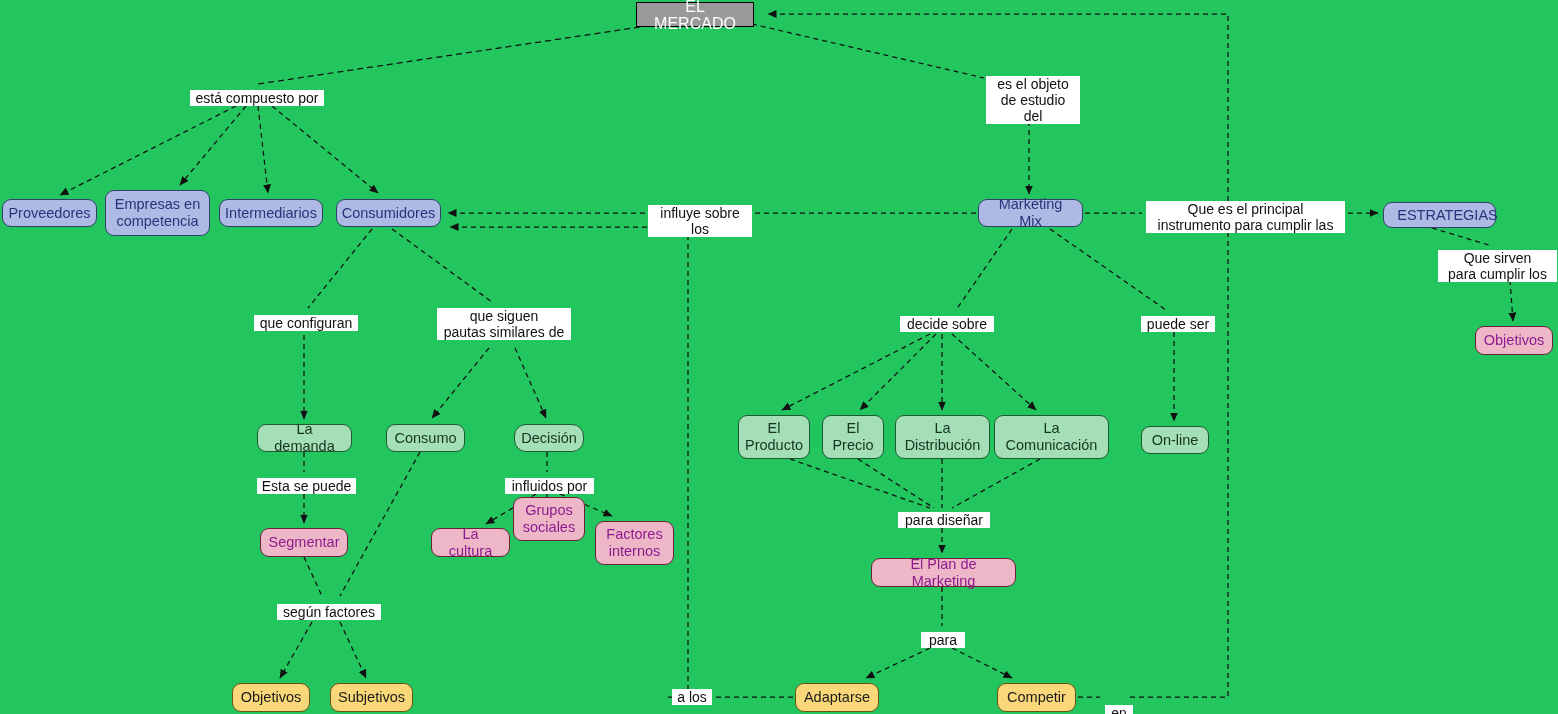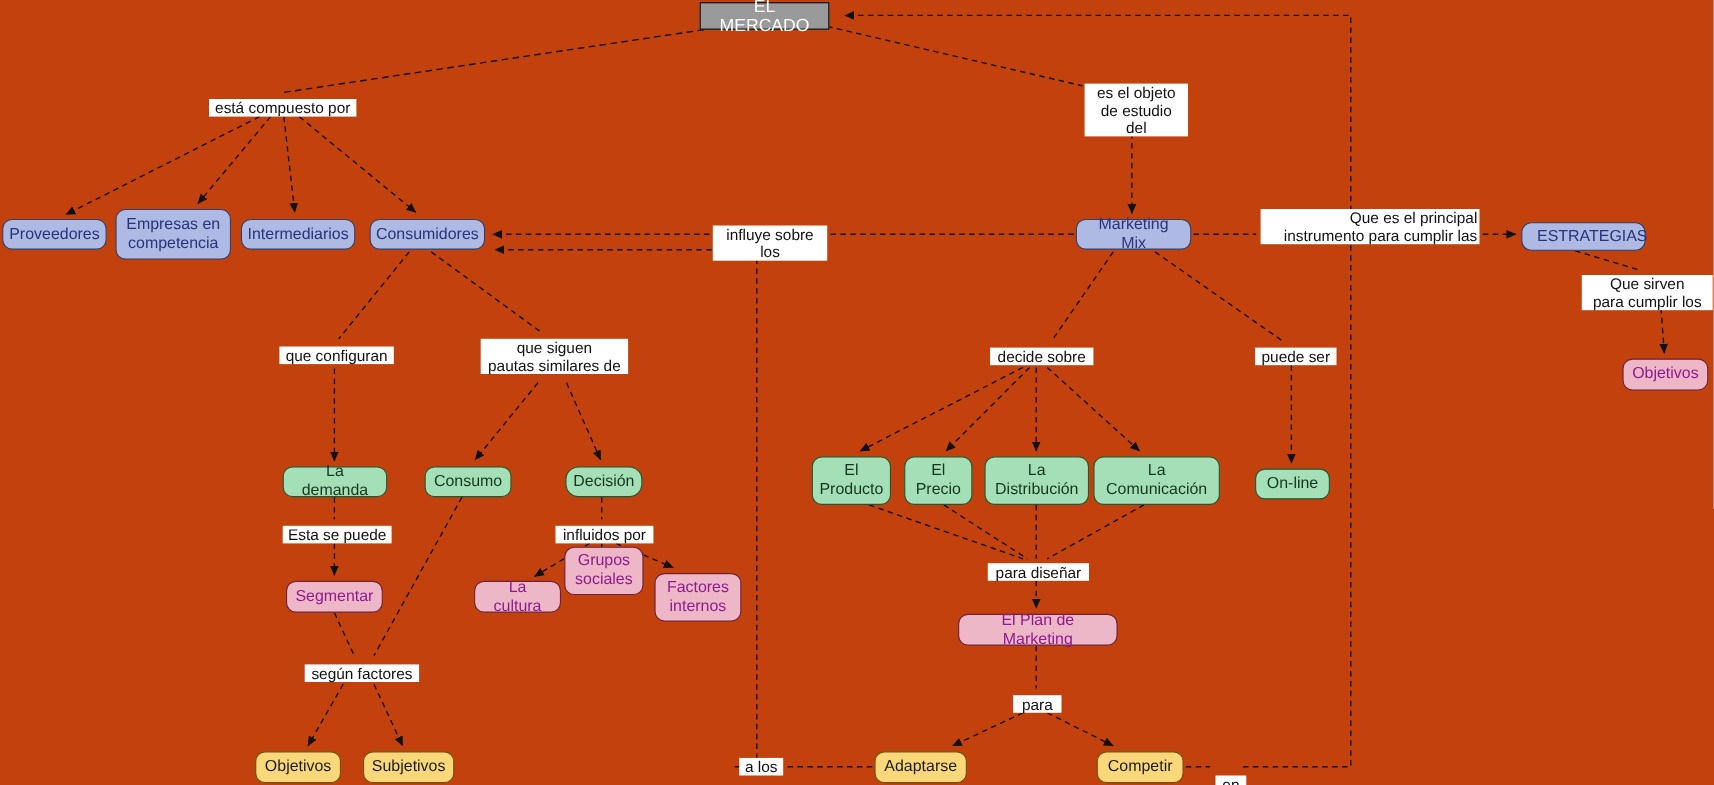--- a/index.html
+++ b/index.html
@@ -1,17 +1,17 @@
 <!DOCTYPE html>
 <html><head>
 <meta charset="utf-8">
 <style>
   html,body{margin:0;padding:0;background:#ffffff;}
   body{font-family:"Liberation Sans",sans-serif;}
-  #stage{position:relative;width:1558px;height:714px;background:#c2410c;overflow:hidden;}
+  #stage{position:relative;width:1558px;height:714px;background:#22c55e;overflow:hidden;}
   svg#edges{position:absolute;left:0;top:0;width:1558px;height:714px;}
   .node{position:absolute;box-sizing:border-box;display:flex;align-items:center;
         justify-content:center;text-align:center;border:1px solid #333;
         font-size:14.5px;line-height:17px;padding:2px 8px;white-space:pre-line;}
   .n-root{background:#9a9a9a;border:1px solid #000;color:#ffffff;border-radius:0;font-size:16px;}
   .n-blue{background:#aebae4;border-color:#30406a;color:#27347a;border-radius:9px;}
   .n-green{background:#a5dfb8;border-color:#1d5a31;color:#14361f;border-radius:9px;}
   .n-pink{background:#eeb7c8;border-color:#6e2038;color:#8e1b8e;border-radius:9px;}
   .n-yellow{background:#fad87a;border-color:#6a5212;color:#1a1a1a;border-radius:9px;}
   .elabel{position:absolute;font-size:14px;line-height:16px;color:#111;
@@ -142,21 +142,21 @@
 del</div>
   <div class="elabel" style="left:648px;top:205px;width:100px;">influye sobre los</div>
   <div class="elabel" style="left:254px;top:315px;width:100px;">que configuran</div>
   <div class="elabel" style="left:437px;top:308px;width:130px;">que siguen
 pautas similares de</div>
   <div class="elabel" style="left:257px;top:478px;width:95px;">Esta se puede</div>
   <div class="elabel" style="left:505px;top:478px;width:85px;">influidos por</div>
   <div class="elabel" style="left:277px;top:604px;width:100px;">según factores</div>
   <div class="elabel" style="left:900px;top:316px;width:90px;">decide sobre</div>
   <div class="elabel" style="left:1141px;top:316px;width:70px;">puede ser</div>
-  <div class="elabel" style="left:1146px;top:190px;width:195px;text-align:right;">Que es el principal
+  <div class="elabel" style="left:1146px;top:201px;width:195px;">Que es el principal
 instrumento para cumplir las</div>
   <div class="elabel" style="left:1438px;top:250px;width:115px;">Que sirven
 para cumplir los</div>
   <div class="elabel" style="left:898px;top:512px;width:88px;">para diseñar</div>
   <div class="elabel" style="left:921px;top:632px;width:40px;">para</div>
   <div class="elabel" style="left:672px;top:689px;width:36px;">a los</div>
   <div class="elabel" style="left:1105px;top:689px;width:24px;margin-top:16px;">en</div>
 
 </div>
 

